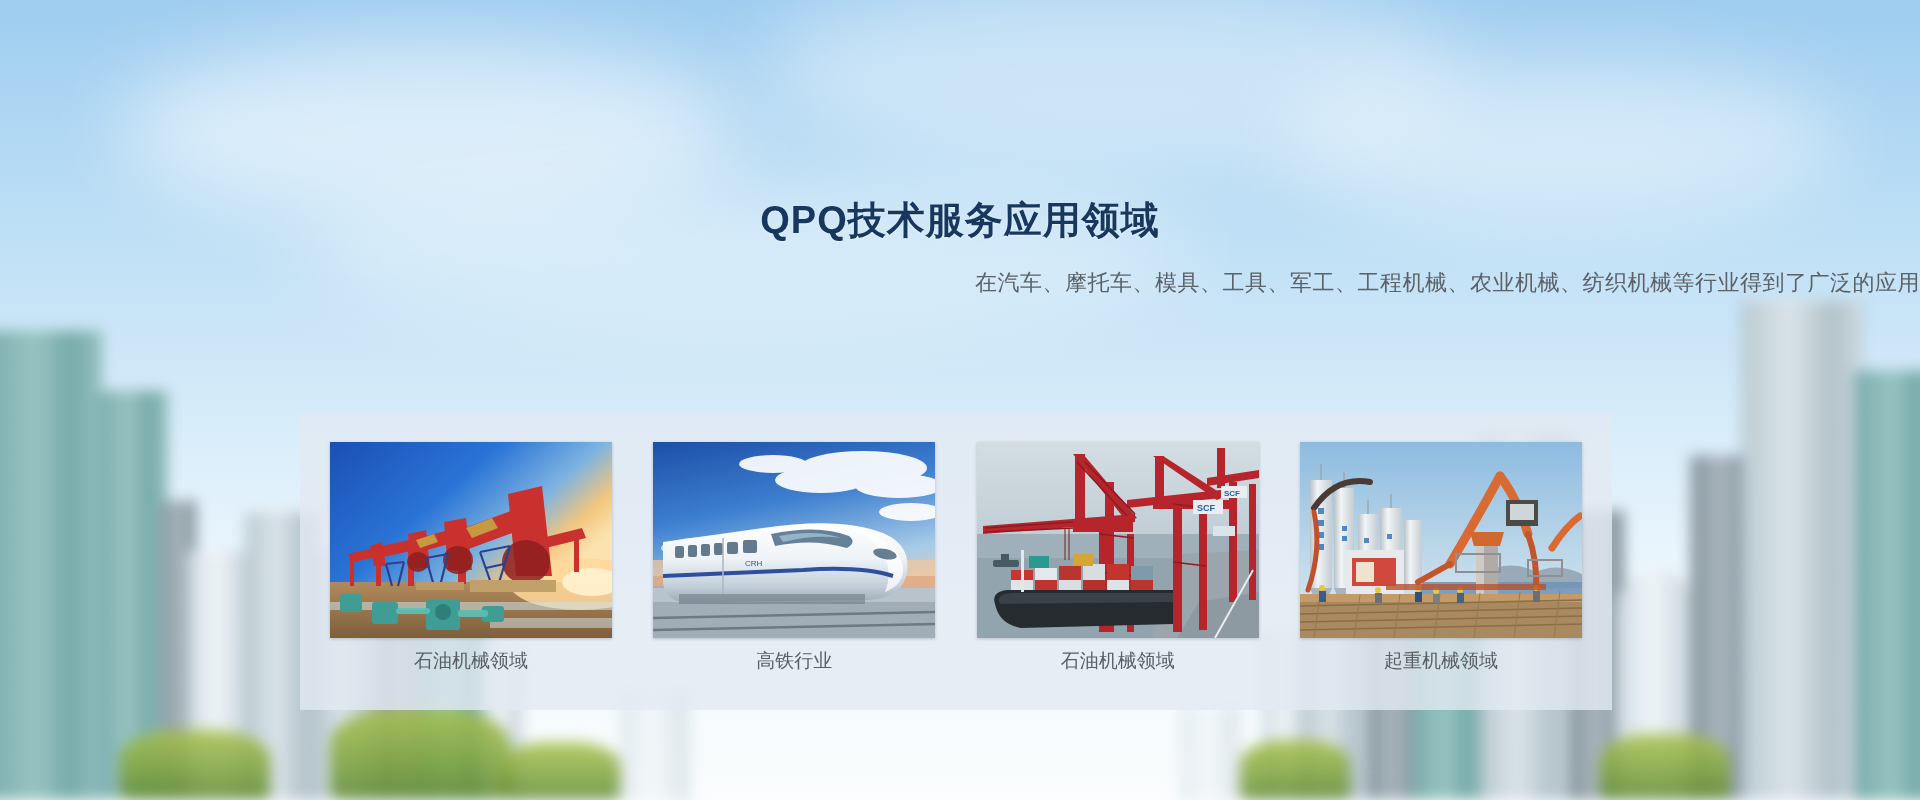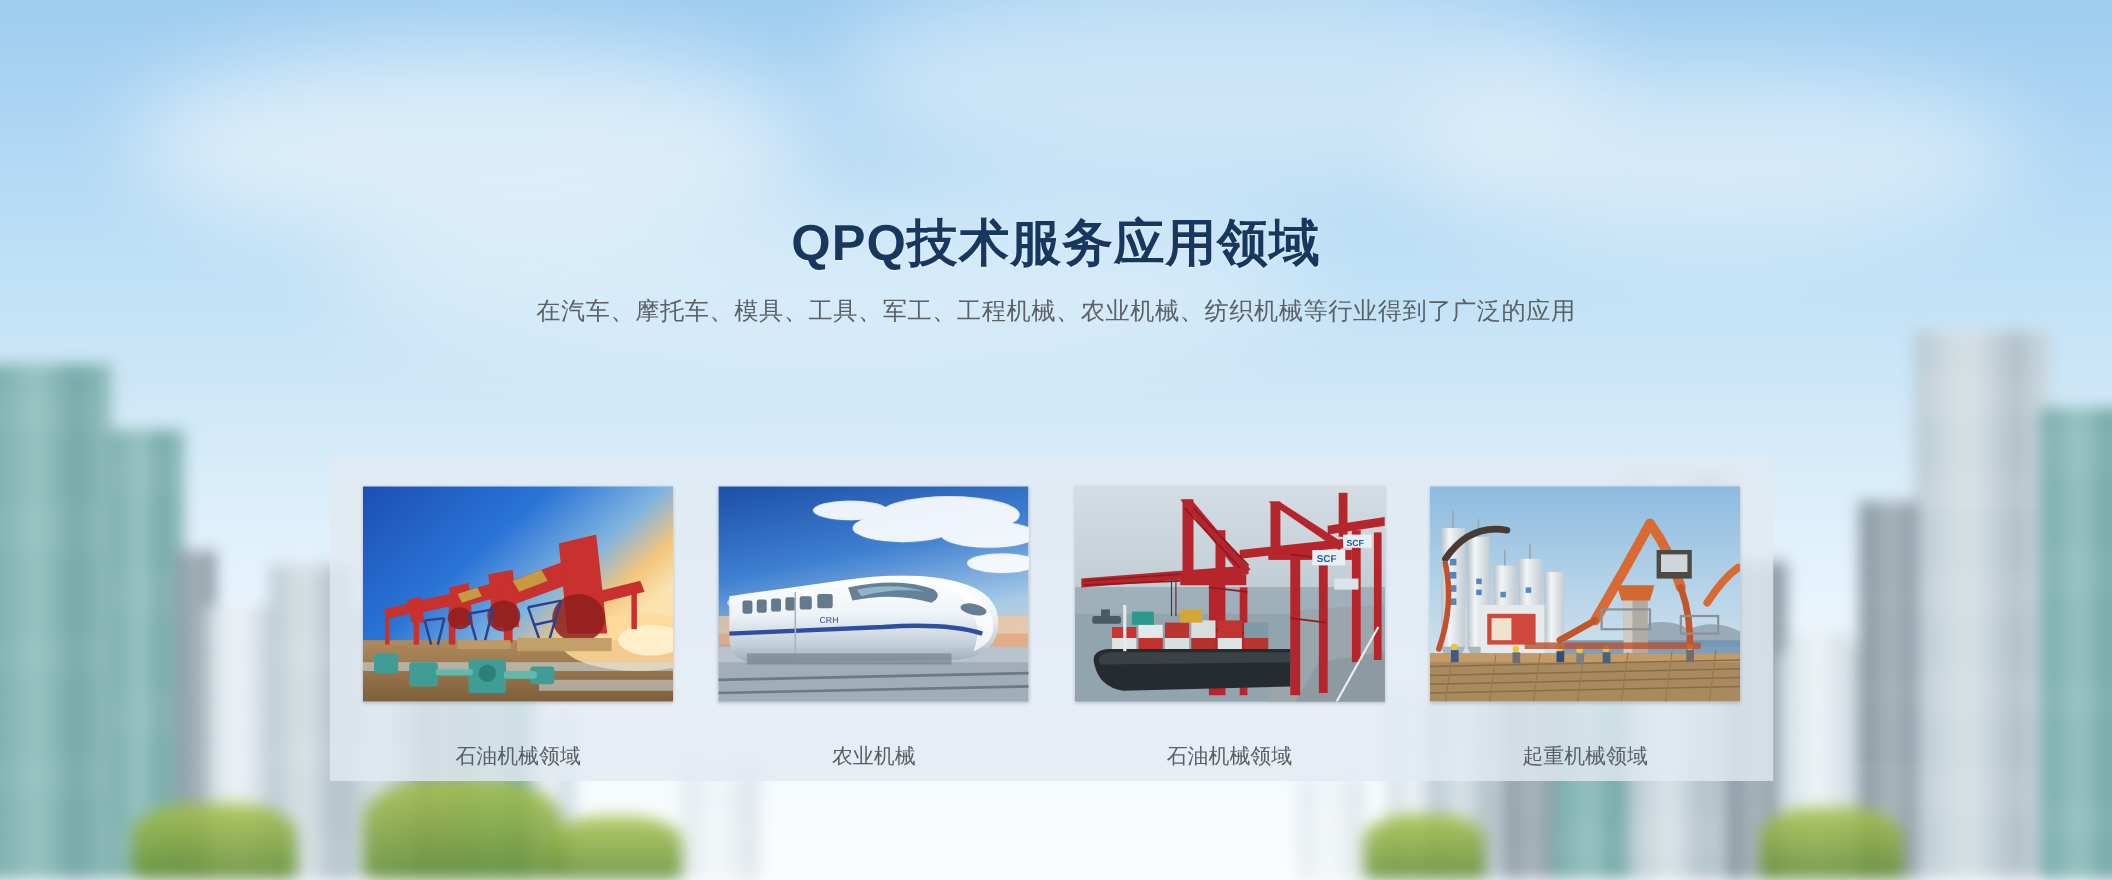--- a/index.html
+++ b/index.html
@@ -84,32 +84,32 @@
     background: linear-gradient(to bottom, #a9c24a, #7da23c 60%, #5f8a33);
     opacity: .85;
   }
 
   
   .title {
     position: absolute;
     left: 0; right: 0;
     top: 190px;
     text-align: center;
-    font-size: 46px;
+    font-size: 38px;
     line-height: 60px;
     font-weight: bold;
     color: #17375e;
     letter-spacing: 1px;
     text-shadow: 0 1px 2px rgba(255,255,255,.5);
   }
   .subtitle {
     position: absolute;
     left: 0; right: 0;
     top: 266px;
-    text-align: center;
+    text-align: right;
     font-size: 22px;
     line-height: 34px;
     color: #5b6166;
     letter-spacing: .5px;
   }
 
   
   .panel {
     position: absolute;
     left: 300px;
@@ -131,21 +131,21 @@
   .thumb {
     width: 282px;
     height: 196px;
     overflow: hidden;
     position: relative;
     background: #cfd9e2;
     box-shadow: 0 1px 3px rgba(40,60,80,.25);
   }
   .thumb svg { display: block; width: 282px; height: 196px; }
   .caption {
-    margin-top: 38px;
+    margin-top: 10px;
     font-size: 19px;
     line-height: 26px;
     color: #595f63;
     text-align: center;
     white-space: nowrap;
   }
 </style>
 </head>
 <body>
 
@@ -336,21 +336,21 @@
 
           <line x1="70" y1="96" x2="70" y2="158" stroke="#aab6c0" stroke-width="1.5"></line>
 
           <ellipse cx="232" cy="112" rx="12" ry="5" fill="#4c6782" opacity=".85" transform="rotate(12 232 112)"></ellipse>
 
           <text x="92" y="124" font-family="Liberation Sans, sans-serif" font-size="8" fill="#2e4f9e">CRH</text>
 
           <rect x="26" y="152" width="186" height="10" fill="#6b7680" opacity=".55"></rect>
         </svg>
       </div>
-      <div class="caption">农业机械</div>
+      <div class="caption">高铁行业</div>
     </div>
 
     <div class="card">
       <div class="thumb">
         <svg viewBox="0 0 282 196" preserveAspectRatio="none" aria-hidden="true">
           <defs>
             <linearGradient id="pSky" x1="0" y1="0" x2="0" y2="1">
               <stop offset="0" stop-color="#d3dde3"></stop>
               <stop offset="1" stop-color="#aebcc5"></stop>
             </linearGradient>

